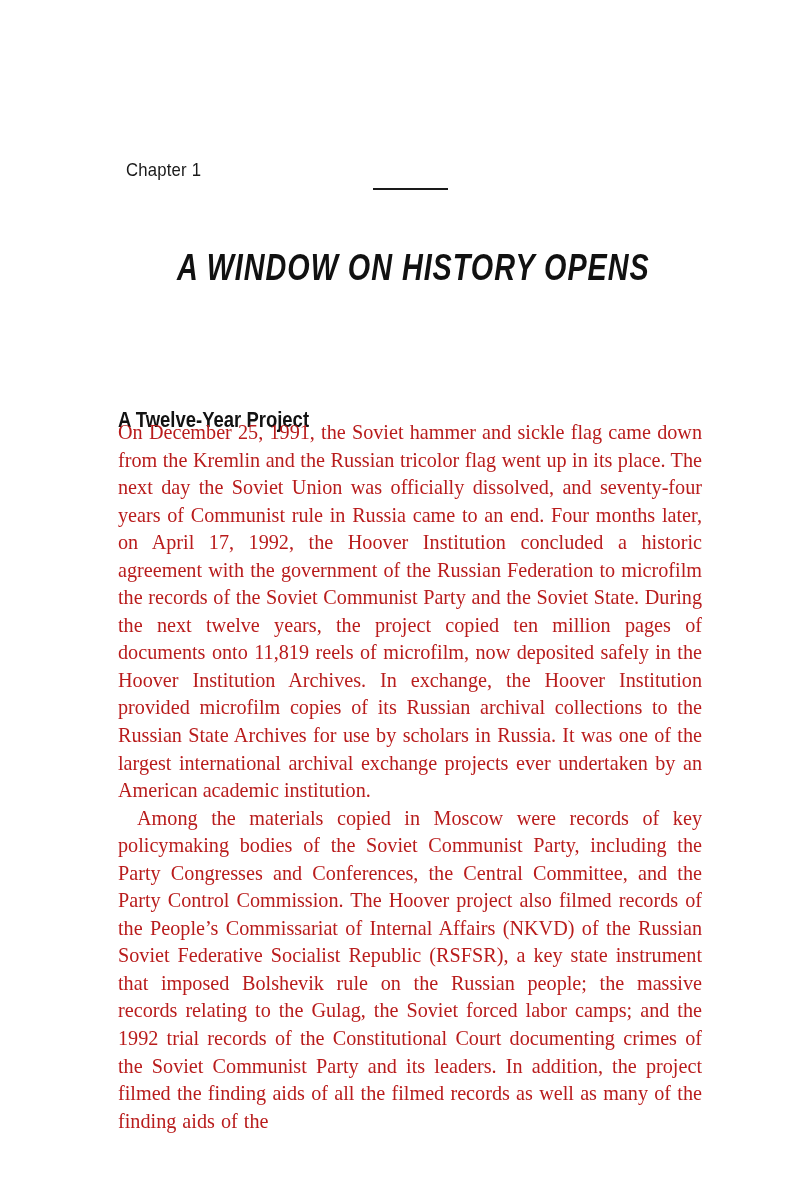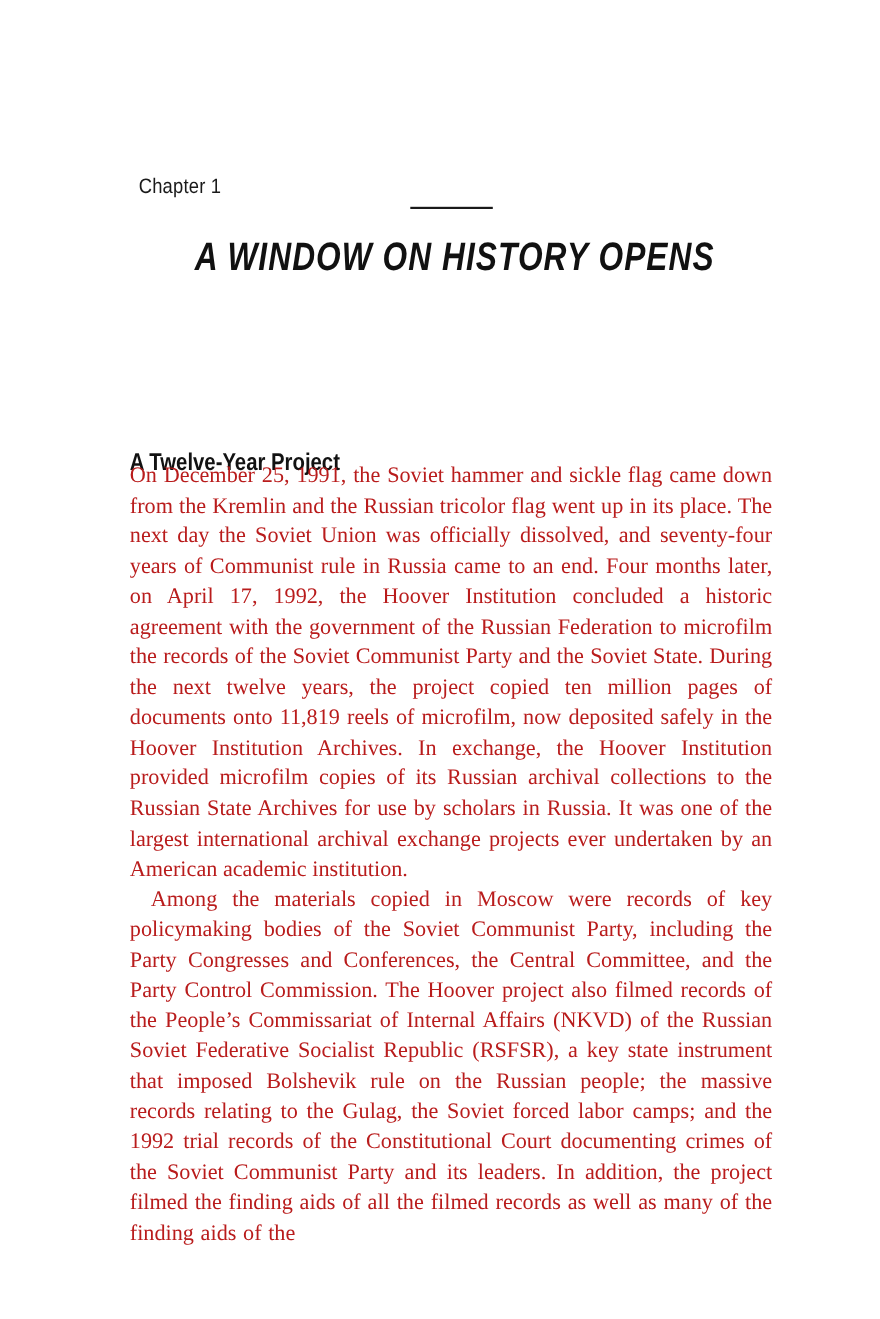--- a/index.html
+++ b/index.html
@@ -52,21 +52,21 @@
     top: 188px;
     left: 255px;
     width: 75px;
     height: 2px;
     background: #1a1a1a;
   }
 
   
   .chapter-title-wrap {
     position: absolute;
-    top: 190px;
+    top: 225px;
     left: 0;
     width: 584px;
     text-align: center;
   }
 
   .chapter-title {
     display: inline-block;
     font-family: "Liberation Sans Narrow", "Liberation Sans", sans-serif;
     font-size: 36px;
     font-weight: 700;

